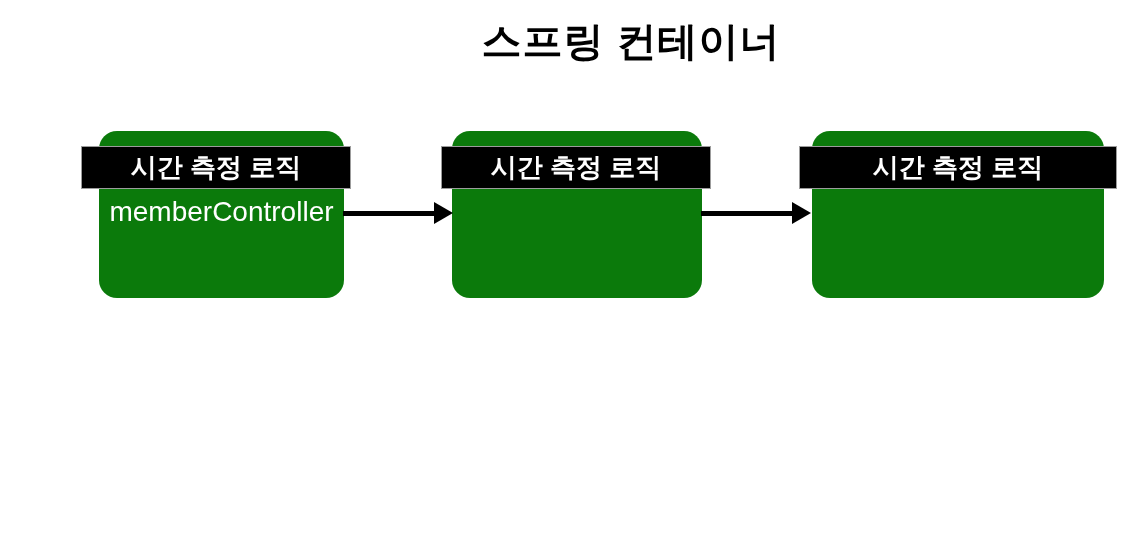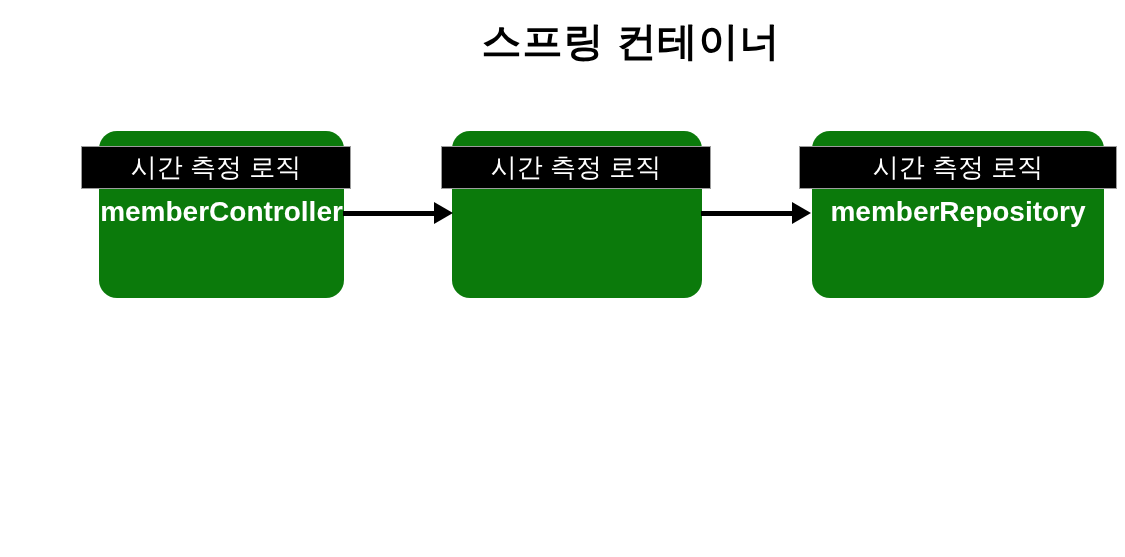--- a/index.html
+++ b/index.html
@@ -35,38 +35,38 @@
   .n3 { left: 768px; width: 292px; }
   .banner {
     position: absolute;
     top: 15px;
     height: 43px;
     background: var(--banner, #000);
     border: 1.5px solid var(--banner-border, #9c9c9c);
     box-sizing: border-box;
     color: var(--banner-text, #fff);
     font-size: 26px;
-    font-weight: 400;
+    font-weight: 700;
     display: flex;
     align-items: center;
     justify-content: center;
     white-space: nowrap;
   }
   .n1 .banner { left: -18px; width: 270px; }
   .n2 .banner { left: -11px; width: 270px; }
   .n3 .banner { left: -13px; width: 318px; }
   .label {
     position: absolute;
     top: 66px;
     left: 0;
     width: 100%;
     text-align: center;
     color: var(--node-text, #fff);
     font-size: 28px;
-    font-weight: 700;
+    font-weight: 400;
     line-height: 30px;
     white-space: nowrap;
   }
   .arrow-line {
     position: absolute;
     top: 211px;
     height: 5px;
     background: var(--arrow, #000);
   }
   .a1-line { left: 299px; width: 91px; }
@@ -102,21 +102,20 @@
     <div class="banner">시간 측정 로직</div>
     <div class="label">memberController</div>
   </div>
 
   <div class="node n2">
     <div class="banner">시간 측정 로직</div>
   </div>
 
   <div class="node n3">
     <div class="banner">시간 측정 로직</div>
-    <div class="label">memberRepository</div>
   </div>
 
   <div>
     <div class="arrow-line a1-line"></div>
     <div class="arrow-head a1-head"></div>
   </div>
 
   <div>
     <div class="arrow-line a2-line"></div>
     <div class="arrow-head a2-head"></div>

